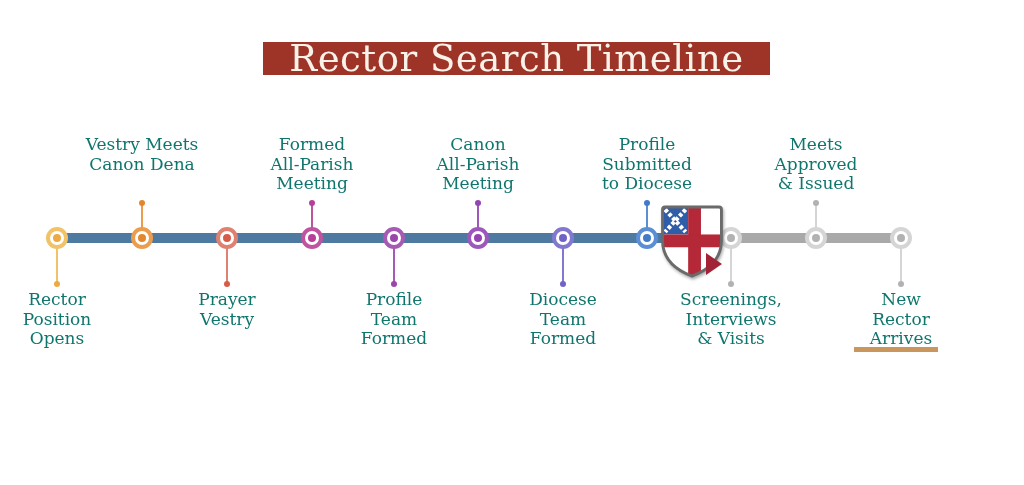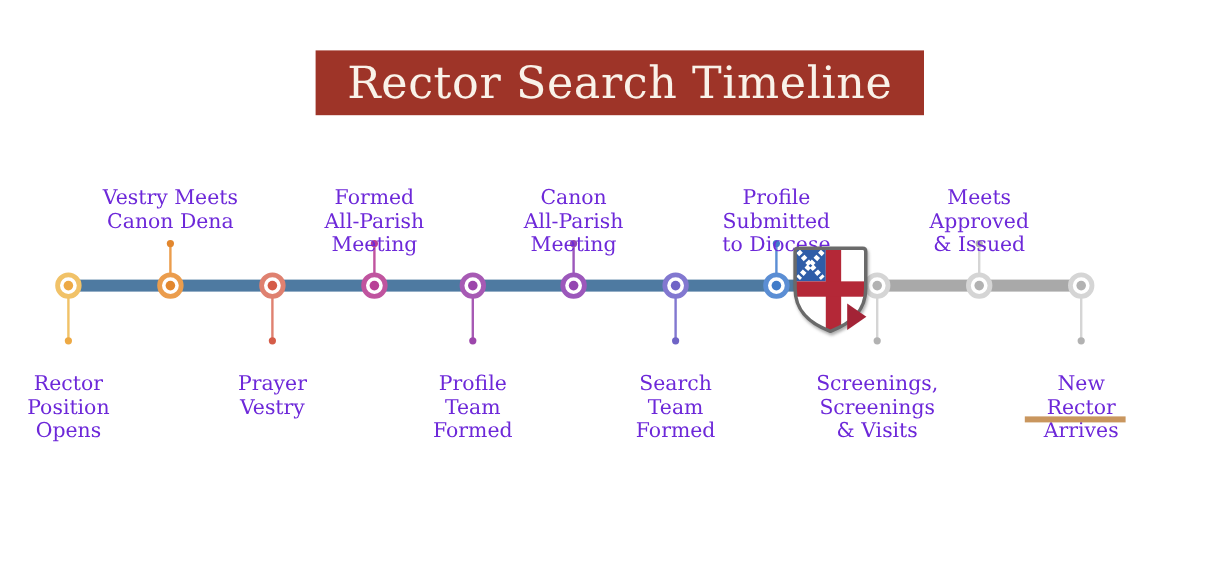--- a/index.html
+++ b/index.html
@@ -1,41 +1,41 @@
 <!DOCTYPE html>
 <html><head>
 <meta charset="utf-8">
 <style>
   html,body{margin:0;padding:0;background:#fff;}
   #canvas{position:relative;width:1024px;height:485px;background:#fff;overflow:hidden;
           font-family:"DejaVu Serif","Liberation Serif",serif;}
 
   
-  .banner{position:absolute;left:263px;top:42px;width:507px;height:54px;
+  .banner{position:absolute;left:263px;top:42px;width:507px;height:33px;
           display:flex;align-items:center;justify-content:center;
           font-size:37px;letter-spacing:0.5px;}
 
   
   .bar{position:absolute;top:233px;height:10px;z-index:1;}
   .bar-completed{left:57px;width:633px;}
   .bar-upcoming{left:690px;width:211px;}
 
   
   .ms{position:absolute;top:0;width:0;height:485px;}
   .node{position:absolute;left:-11px;top:227px;width:14px;height:14px;
         border:4px solid #888;border-radius:50%;background:#fff;z-index:3;}
   .dot{position:absolute;left:3px;top:3px;width:8px;height:8px;border-radius:50%;}
   .stem{position:absolute;left:-1px;width:2px;z-index:1;}
   .ms.above .stem{top:204px;height:26px;}
   .ms.below .stem{top:248px;height:34px;}
   .cap{position:absolute;left:-3px;width:6px;height:6px;border-radius:50%;z-index:1;}
   .ms.above .cap{top:200px;}
   .ms.below .cap{top:281px;}
   .lbl{position:absolute;left:-85px;width:170px;text-align:center;
-       font-size:17px;line-height:19.5px;color:#6d28d9;z-index:2;margin-top:21px;}
+       font-size:17px;line-height:19.5px;color:#0f766e;z-index:2;}
   .ms.above .lbl{top:135px;}
   .ms.below .lbl{top:290px;}
   .underline{position:absolute;left:-47px;top:347px;width:84px;height:5px;z-index:2;}
 
   
   .shield{position:absolute;left:660px;top:204px;width:64px;height:75px;z-index:4;
           filter:drop-shadow(1.5px 2px 1.5px rgba(70,70,70,0.45));}
   .arrow{position:absolute;left:706px;top:253px;width:0;height:0;z-index:5;
          border-top:11px solid transparent;border-bottom:11px solid transparent;
          border-left:16px solid #a32336;}
@@ -128,21 +128,21 @@
     </div>
   </div>
 
   <div class="ms below" style="left:563px">
     <div class="stem" style="background: rgb(130, 120, 208);"></div>
     <div class="cap" style="background: rgb(111, 100, 198);"></div>
     <div class="node" style="border-color: rgb(130, 120, 208);">
       <div class="dot" style="background: rgb(111, 100, 198);"></div>
     </div>
     <div class="lbl">
-      <div>Search</div>
+      <div>Diocese</div>
       <div>Team</div>
       <div>Formed</div>
     </div>
   </div>
 
   <div class="ms above" style="left:647px">
     <div class="stem" style="background: rgb(91, 142, 212);"></div>
     <div class="cap" style="background: rgb(65, 123, 200);"></div>
     <div class="node" style="border-color: rgb(91, 142, 212);">
       <div class="dot" style="background: rgb(65, 123, 200);"></div>
@@ -155,21 +155,21 @@
   </div>
 
   <div class="ms below" style="left:731px">
     <div class="stem" style="background: rgb(213, 213, 213);"></div>
     <div class="cap" style="background: rgb(178, 178, 178);"></div>
     <div class="node" style="border-color: rgb(213, 213, 213);">
       <div class="dot" style="background: rgb(178, 178, 178);"></div>
     </div>
     <div class="lbl">
       <div>Screenings,</div>
-      <div>Screenings</div>
+      <div>Interviews</div>
       <div>&amp; Visits</div>
     </div>
   </div>
 
   <div class="ms above" style="left:816px">
     <div class="stem" style="background: rgb(213, 213, 213);"></div>
     <div class="cap" style="background: rgb(178, 178, 178);"></div>
     <div class="node" style="border-color: rgb(213, 213, 213);">
       <div class="dot" style="background: rgb(178, 178, 178);"></div>
     </div>

